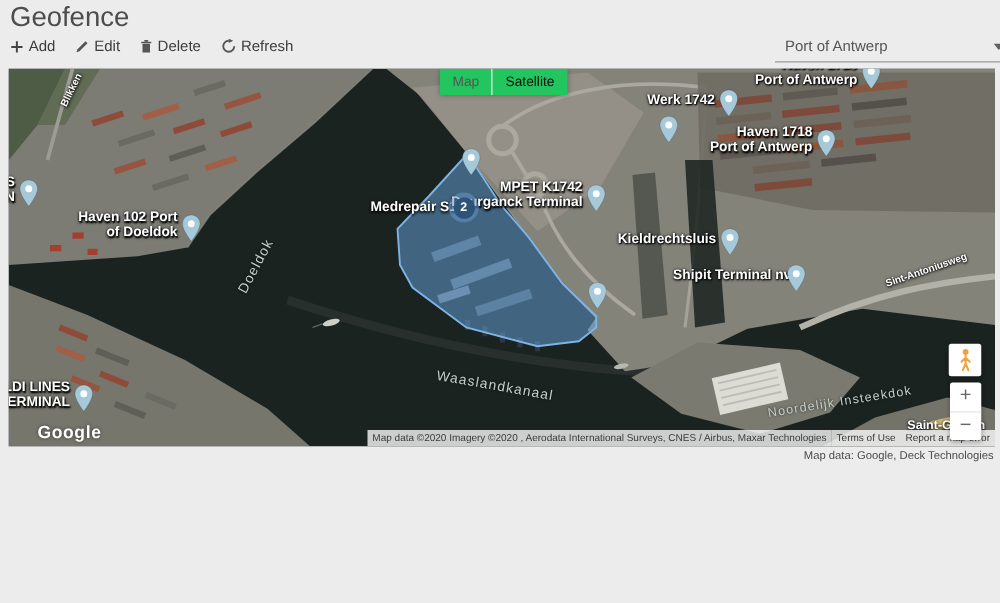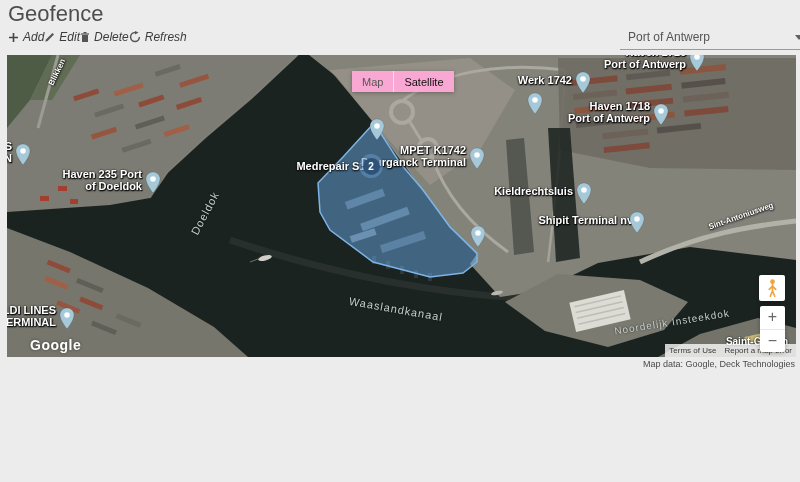--- a/index.html
+++ b/index.html
@@ -1,21 +1,21 @@
 <!DOCTYPE html>
 <html><head>
 <meta charset="utf-8">
 <style>
   html,body{margin:0;padding:0;}
   body{
     width:800px;height:482px;position:relative;overflow:hidden;
     background:#ececec;font-family:"Liberation Sans",sans-serif;
   }
   .page-title{position:absolute;left:8px;top:1px;font-size:22px;font-weight:400;color:#4d4d4d;margin:0;}
-  .toolbar{position:absolute;left:8px;top:30px;display:flex;gap:0;align-items:center;font-style:italic;}
+  .toolbar{position:absolute;left:8px;top:30px;display:flex;gap:16px;align-items:center;}
   .tb-btn{display:flex;align-items:center;gap:4px;font-size:12px;color:#3c3c3c;cursor:pointer;}
   .tb-btn svg{display:block;}
   .region-select{
     position:absolute;left:620px;top:27px;width:175px;height:20px;
     border-bottom:1px solid #9a9a9a;font-size:12px;color:#555;
     display:flex;align-items:center;justify-content:space-between;padding:0 4px 2px 8px;cursor:pointer;
   }
   .caret{width:0;height:0;border-left:4px solid transparent;border-right:4px solid transparent;border-top:5px solid #616161;}
   .map{position:absolute;left:7px;top:55px;width:789px;height:302px;overflow:hidden;background:#1b2320;}
   .map svg.base{position:absolute;left:0;top:0;display:block;}
@@ -26,21 +26,21 @@
   .pin-label div{line-height:12px;white-space:nowrap;}
   .area-label{position:absolute;white-space:nowrap;z-index:3;}
   .area-label.water{color:#c6d0cb;letter-spacing:1px;text-shadow:0 0 2px rgba(0,0,0,.7);}
   .area-label.road{color:#fff;font-weight:bold;text-shadow:0 1px 2px rgba(0,0,0,.95),0 0 2px rgba(0,0,0,.9);}
   .area-label.poi,.area-label.marker{color:#fff;font-weight:bold;
     text-shadow:0 1px 2px rgba(0,0,0,.9),0 0 2px rgba(0,0,0,.85);}
   .cluster{position:absolute;width:24px;height:24px;border-radius:50%;background:rgba(104,150,200,.55);
     display:flex;align-items:center;justify-content:center;z-index:6;cursor:pointer;}
   .cluster-inner{width:17px;height:17px;border-radius:50%;background:#2e5379;color:#fff;font-size:10px;
     font-weight:bold;display:flex;align-items:center;justify-content:center;}
-  .maptype{position:absolute;left:345px;top:16px;display:flex;background:#f9a8d4;height:21px;
+  .maptype{position:absolute;left:345px;top:0;display:flex;background:#22c55e;height:21px;
     box-shadow:0 1px 4px rgba(0,0,0,.3);z-index:10;}
   .mt-btn{font-size:11px;padding:0 10px;display:flex;align-items:center;color:#565656;cursor:pointer;}
   .mt-btn.first{border-right:1px solid #e8e8e8;}
   .mt-btn.active{font-weight:normal;color:#111;}
   .pegman{position:absolute;right:11px;top:220px;width:26px;height:26px;background:#fff;border-radius:2px;
     box-shadow:0 1px 4px rgba(0,0,0,.3);display:flex;align-items:center;justify-content:center;z-index:10;cursor:pointer;}
   .zoomctl{position:absolute;right:11px;top:251px;width:25px;height:46px;background:#fff;border-radius:2px;
     box-shadow:0 1px 4px rgba(0,0,0,.3);display:flex;flex-direction:column;z-index:10;}
   .zbtn{flex:1;display:flex;align-items:center;justify-content:center;font-size:16px;color:#666;cursor:pointer;}
   .zbtn.bottom{border-top:1px solid #e6e6e6;}
@@ -247,21 +247,21 @@
         <div>RS</div>
         <div>EN</div>
       </div>
       <div class="pin" style="left: 138px; top: 116px;">
         <svg width="16" height="23" viewBox="0 0 16 23">
           <path d="M8 1C4.1 1 1 4.1 1 8c0 5.2 7 14 7 14s7-8.8 7-14c0-3.9-3.1-7-7-7z" fill="#a6c9da" stroke="rgba(0,0,0,0.25)" stroke-width="0.5"></path>
           <circle cx="8" cy="8" r="2.8" fill="#fff" opacity="0.95"></circle>
         </svg>
       </div>
       <div class="pin-label" style="right: 654px; top: 113px;">
-        <div>Haven 235 Port</div>
+        <div>Haven 102 Port</div>
         <div>of Doeldok</div>
       </div>
       <div class="pin" style="left: 462px; top: 92px;">
         <svg width="16" height="23" viewBox="0 0 16 23">
           <path d="M8 1C4.1 1 1 4.1 1 8c0 5.2 7 14 7 14s7-8.8 7-14c0-3.9-3.1-7-7-7z" fill="#a6c9da" stroke="rgba(0,0,0,0.25)" stroke-width="0.5"></path>
           <circle cx="8" cy="8" r="2.8" fill="#fff" opacity="0.95"></circle>
         </svg>
       </div>
       <div class="pin-label" style="right: 330px; top: 89px;">
         <div>MPET K1742</div>
@@ -327,18 +327,19 @@
   </div>
 
   <div class="zoomctl">
     <div class="zbtn">+</div>
     <div class="zbtn bottom">−</div>
   </div>
 
   <div class="glogo">Google</div>
 
   <div class="attr-bar">
+    <span class="attr-seg">Map data ©2020 Imagery ©2020 , Aerodata International Surveys, CNES / Airbus, Maxar Technologies</span>
     <span class="attr-seg link">Terms of Use</span>
     <span class="attr-seg link">Report a map error</span>
   </div>
 </div>
 
 <div class="below-attr">Map data: Google, Deck Technologies</div>
 
 </body></html>

